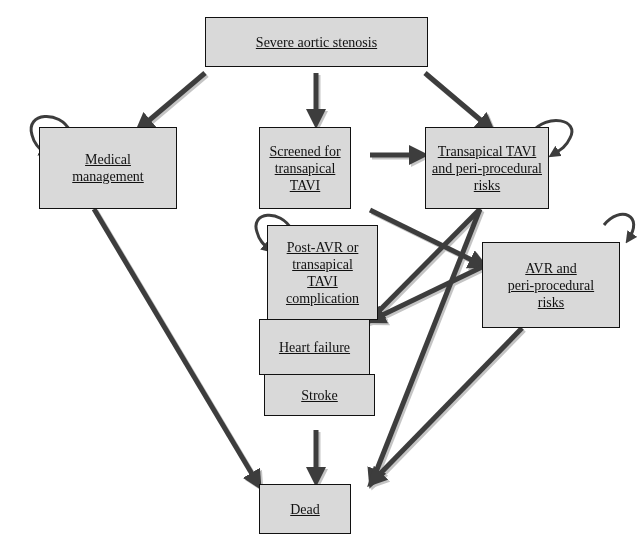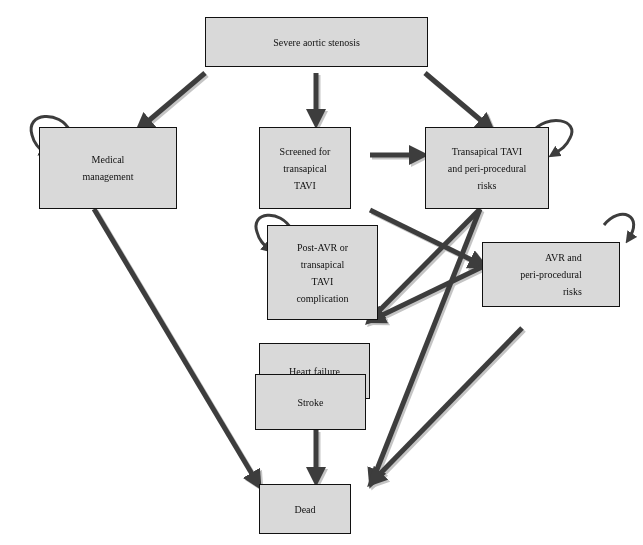--- a/index.html
+++ b/index.html
@@ -7,31 +7,32 @@
          font-family: "DejaVu Serif", "Liberation Serif", serif; }
   #canvas { position: absolute; left: 0; top: 0; }
   .box {
     position: absolute;
     background: #d9d9d9;
     border: 1.5px solid #111;
     box-sizing: border-box;
     display: flex; align-items: center; justify-content: center;
     text-align: center;
     font-family: "Liberation Serif", "DejaVu Serif", serif;
-    font-size: 10px; line-height: 17px; color: #111;
+    font-size: 14px; line-height: 17px; color: #111;
     white-space: pre-line;
+    text-decoration: underline;
   }
   #n-severe   { left: 205px; top: 17px;  width: 223px; height: 50px; }
   #n-medical  { left: 39px;  top: 127px; width: 138px; height: 82px; text-align: center; }
   #n-screened { left: 259px; top: 127px; width: 92px; height: 82px; }
   #n-tavi     { left: 425px; top: 127px; width: 124px; height: 82px; }
   #n-post     { left: 267px; top: 225px; width: 111px; height: 95px; }
-  #n-heart    { left: 259px; top: 319px; width: 111px; height: 56px; margin-top: 24px; }
-  #n-stroke   { left: 255px; top: 374px; width: 111px; height: 56px; }
-  #n-avr      { left: 482px; top: 242px; width: 138px; height: 65px; text-align: right; }
+  #n-heart    { left: 259px; top: 319px; width: 111px; height: 56px; }
+  #n-stroke   { left: 264px; top: 374px; width: 111px; height: 42px; }
+  #n-avr      { left: 482px; top: 242px; width: 138px; height: 86px; }
   #n-dead     { left: 259px; top: 484px; width: 92px; height: 50px; }
 </style>
 </head>
 <body>
 
 <svg id="canvas" width="643" height="545">
   <defs>
     <marker id="ah" markerWidth="4" markerHeight="4" refX="2.6" refY="2" orient="auto" markerUnits="strokeWidth">
       <path d="M0,0 L4,2 L0,4 Z" fill="#3d3d3d"></path>
     </marker>

